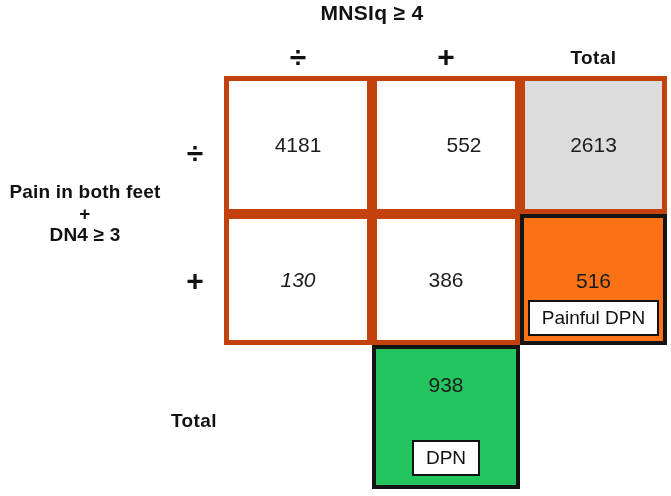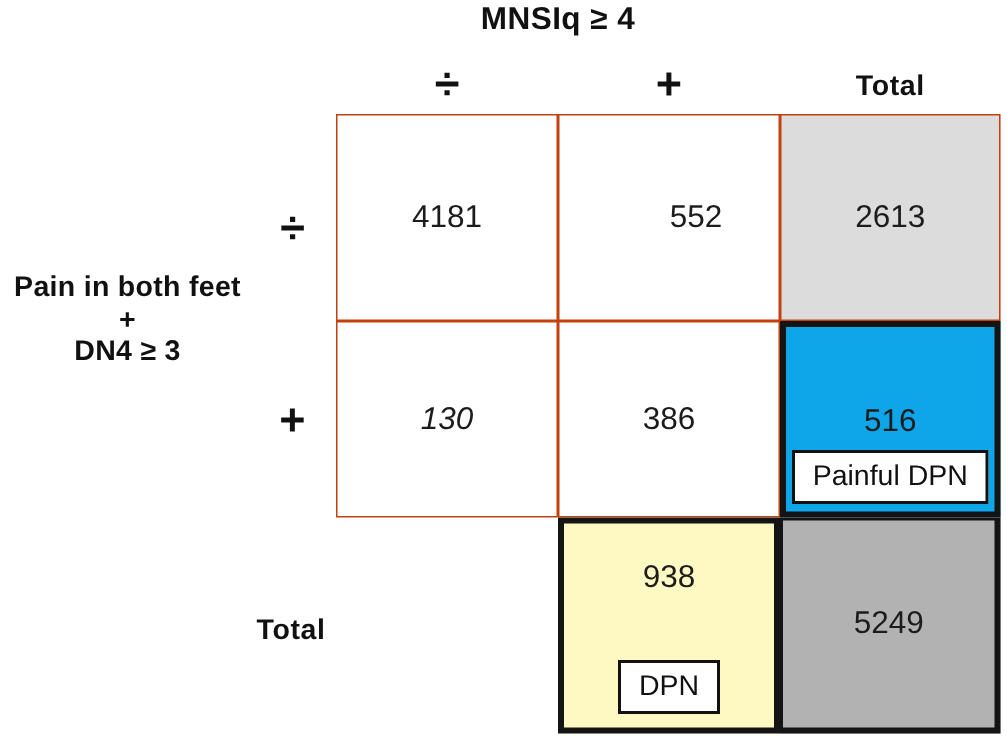--- a/index.html
+++ b/index.html
@@ -28,21 +28,21 @@
   .row-h-neg{left:165px;width:60px;top:138px;height:30px;}
   .row-h-pos{left:165px;width:60px;top:266px;height:30px;}
   .row-h-total{left:150px;width:88px;top:409px;height:24px;font-size:19px;letter-spacing:.4px;}
   .group-label{
     position:absolute;left:2px;top:181px;width:166px;text-align:center;
     font-weight:bold;font-size:19px;line-height:22px;letter-spacing:.2px;
   }
   .group-label .plus-line{line-height:21px;}
   
   .cell{
-    position:absolute;box-sizing:border-box;border:1px solid #c2410c;
+    position:absolute;box-sizing:border-box;border:5px solid #c2410c;
     display:flex;align-items:center;justify-content:center;
     font-size:21px;color:#1c1c1c;background:#fff;z-index:1;
   }
   .c11{left:224px;top:76px;width:148px;height:138px;}
   .c12{left:372px;top:76px;width:148px;height:138px;padding-left:36px;}
   .c13{left:520px;top:76px;width:147px;height:138px;}
   .c21{left:224px;top:214px;width:148px;height:131px;font-style:italic;}
   .c22{left:372px;top:214px;width:148px;height:131px;}
   .c23{left:520px;top:214px;width:147px;height:131px;}
   .c31{left:224px;top:345px;width:148px;height:144px;}
@@ -80,24 +80,23 @@
   <div class="row-h sym row-h-neg">÷</div>
   <div class="row-h sym row-h-pos">+</div>
   <div class="row-h row-h-total">Total</div>
 
   <div class="cell c11">4181</div>
   <div class="cell c12">552</div>
   <div class="cell c13" style="background-color: rgb(220, 220, 220);">2613</div>
 
   <div class="cell c21">130</div>
   <div class="cell c22">386</div>
-  <div class="cell c23 thick stack" style="background-color: #0ea5e9;">
+  <div class="cell c23 thick stack" style="background-color: #f97316;">
     <div>516</div>
     <div class="ann-box">Painful DPN</div>
   </div>
 
-  <div class="cell c32 thick stack" style="background-color: #fef9c3; gap: 43px;">
+  <div class="cell c32 thick stack" style="background-color: #22c55e; gap: 43px;">
     <div>938</div>
     <div class="ann-box">DPN</div>
   </div>
-  <div class="cell c33 thick2" style="background-color: rgb(178, 178, 178);">5249</div>
 
 </div>
 
 </body></html>

